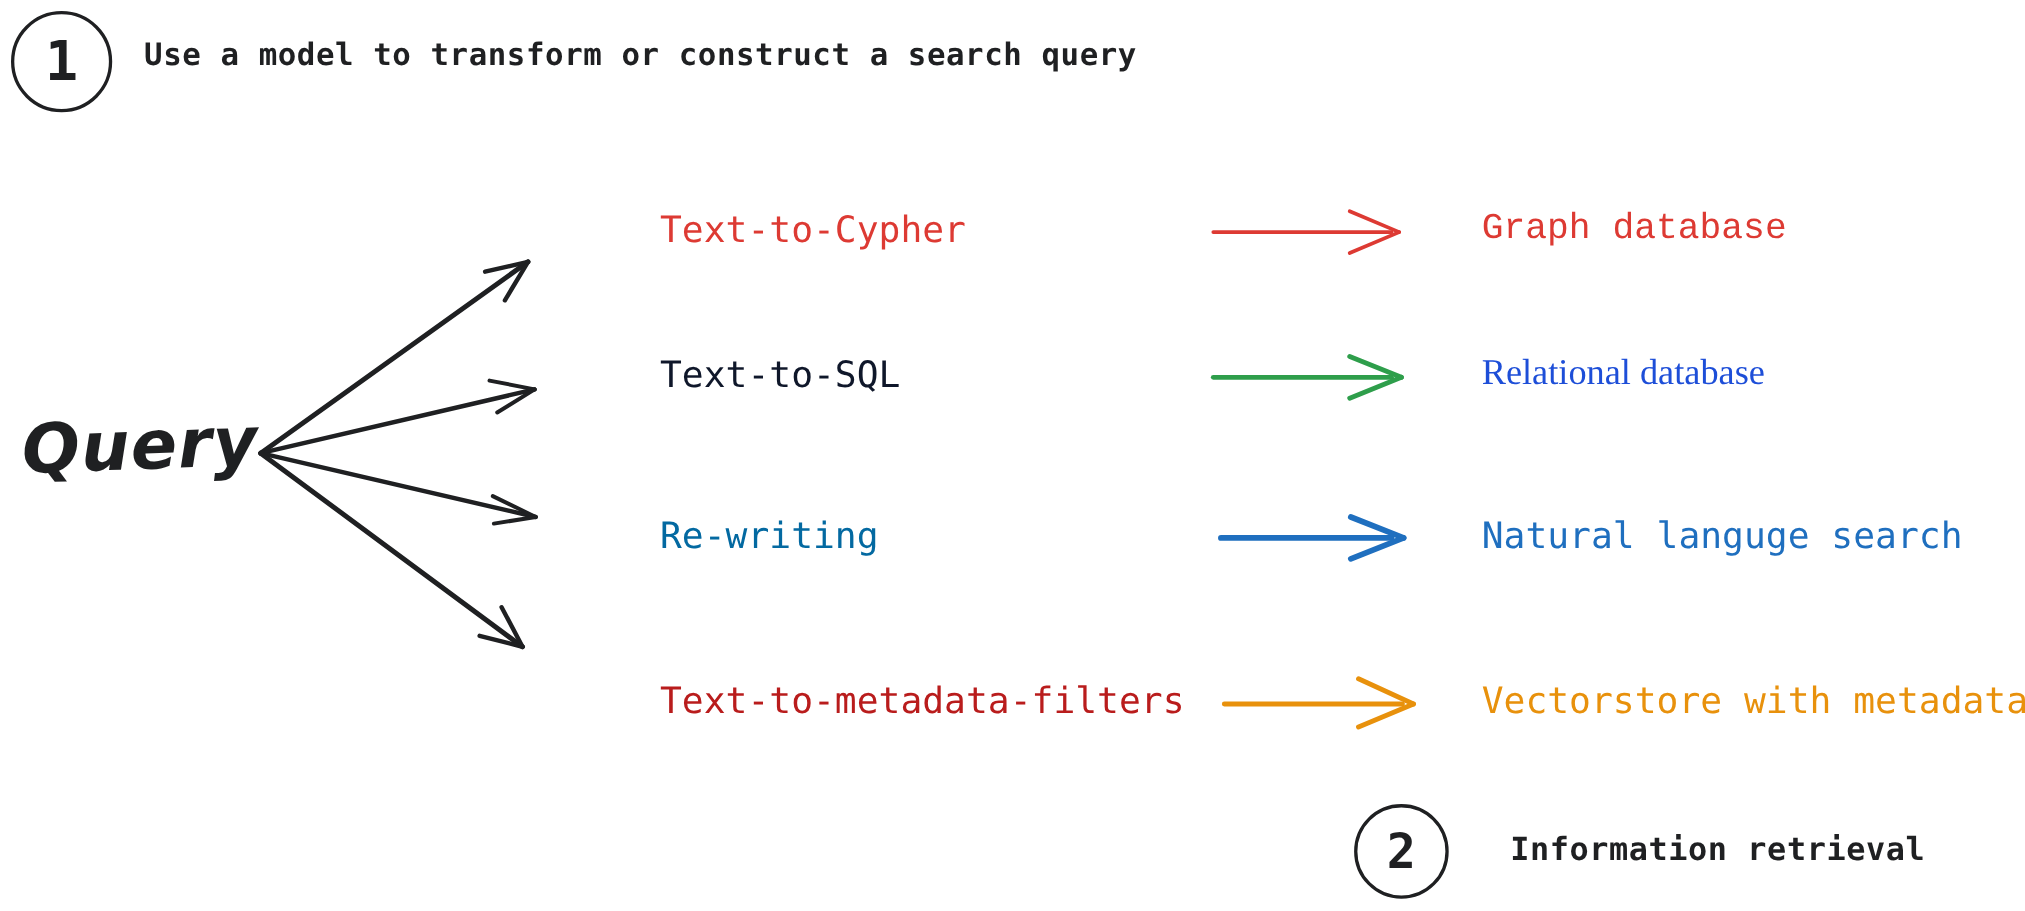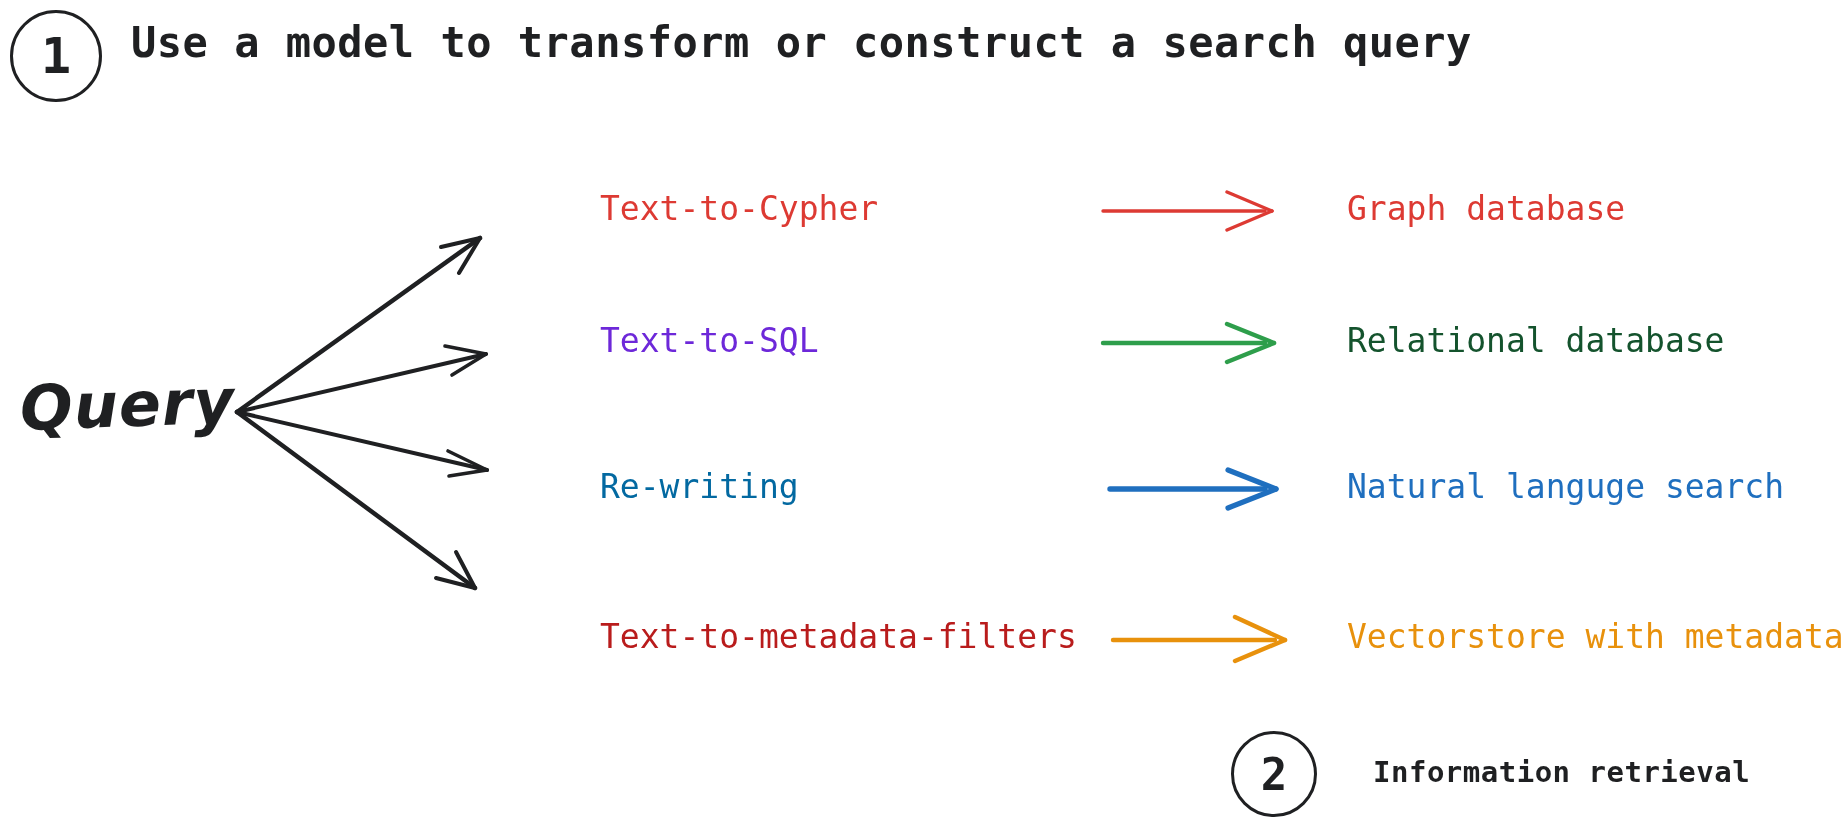--- a/index.html
+++ b/index.html
@@ -54,22 +54,22 @@
   }
 
   .step-caption {
     position: absolute;
     color: #1f2022;
     font-family: "DejaVu Sans Mono", "Liberation Mono", monospace;
     white-space: nowrap;
   }
   #caption-one {
     left: 131px;
-    top: 18px;
-    font-size: 42px;
+    top: 33px;
+    font-size: 28px;
     font-weight: 700;
     letter-spacing: 0.5px;
   }
   #caption-two {
     left: 1373px;
     top: 755px;
     font-size: 29px;
     font-weight: 700;
     letter-spacing: 0.5px;
   }
@@ -168,24 +168,24 @@
       <path d="M1276 489 L1228 508" stroke="#1f6fbf" stroke-width="5.2"></path>
     </g>
     <g fill="none" stroke-linecap="round">
       <path d="M1113 640 L1275 640" stroke="#e8910c" stroke-width="4.4"></path>
       <path d="M1285 640 L1235 617" stroke="#e8910c" stroke-width="4.4"></path>
       <path d="M1285 640 L1235 661" stroke="#e8910c" stroke-width="4.4"></path>
     </g>
   </svg>
 
   <div class="transform-label row-1" style="color: rgb(221, 58, 51);">Text-to-Cypher</div>
-  <div class="target-label row-1" style="color: rgb(221, 58, 51);">Graph database</div>
+  <div class="target-label row-1" style="color: rgb(221, 58, 51); font-family: Liberation Mono, monospace;">Graph database</div>
 
-  <div class="transform-label row-2" style="color: #6d28d9;">Text-to-SQL</div>
-  <div class="target-label row-2" style="color: #14532d;">Relational database</div>
+  <div class="transform-label row-2" style="color: #0f172a;">Text-to-SQL</div>
+  <div class="target-label row-2" style="color: #1d4ed8; font-family: Liberation Serif, serif;">Relational database</div>
 
   <div class="transform-label row-3" style="color: #0369a1;">Re-writing</div>
   <div class="target-label row-3" style="color: rgb(31, 111, 191); text-align: center;">Natural languge search</div>
 
   <div class="transform-label row-4" style="color: #b91c1c;">Text-to-metadata-filters</div>
   <div class="target-label row-4" style="color: rgb(232, 145, 12);">Vectorstore with metadata</div>
 
   <div class="step-badge" id="badge-two">2</div>
   <div class="step-caption" id="caption-two">Information retrieval</div>
 

